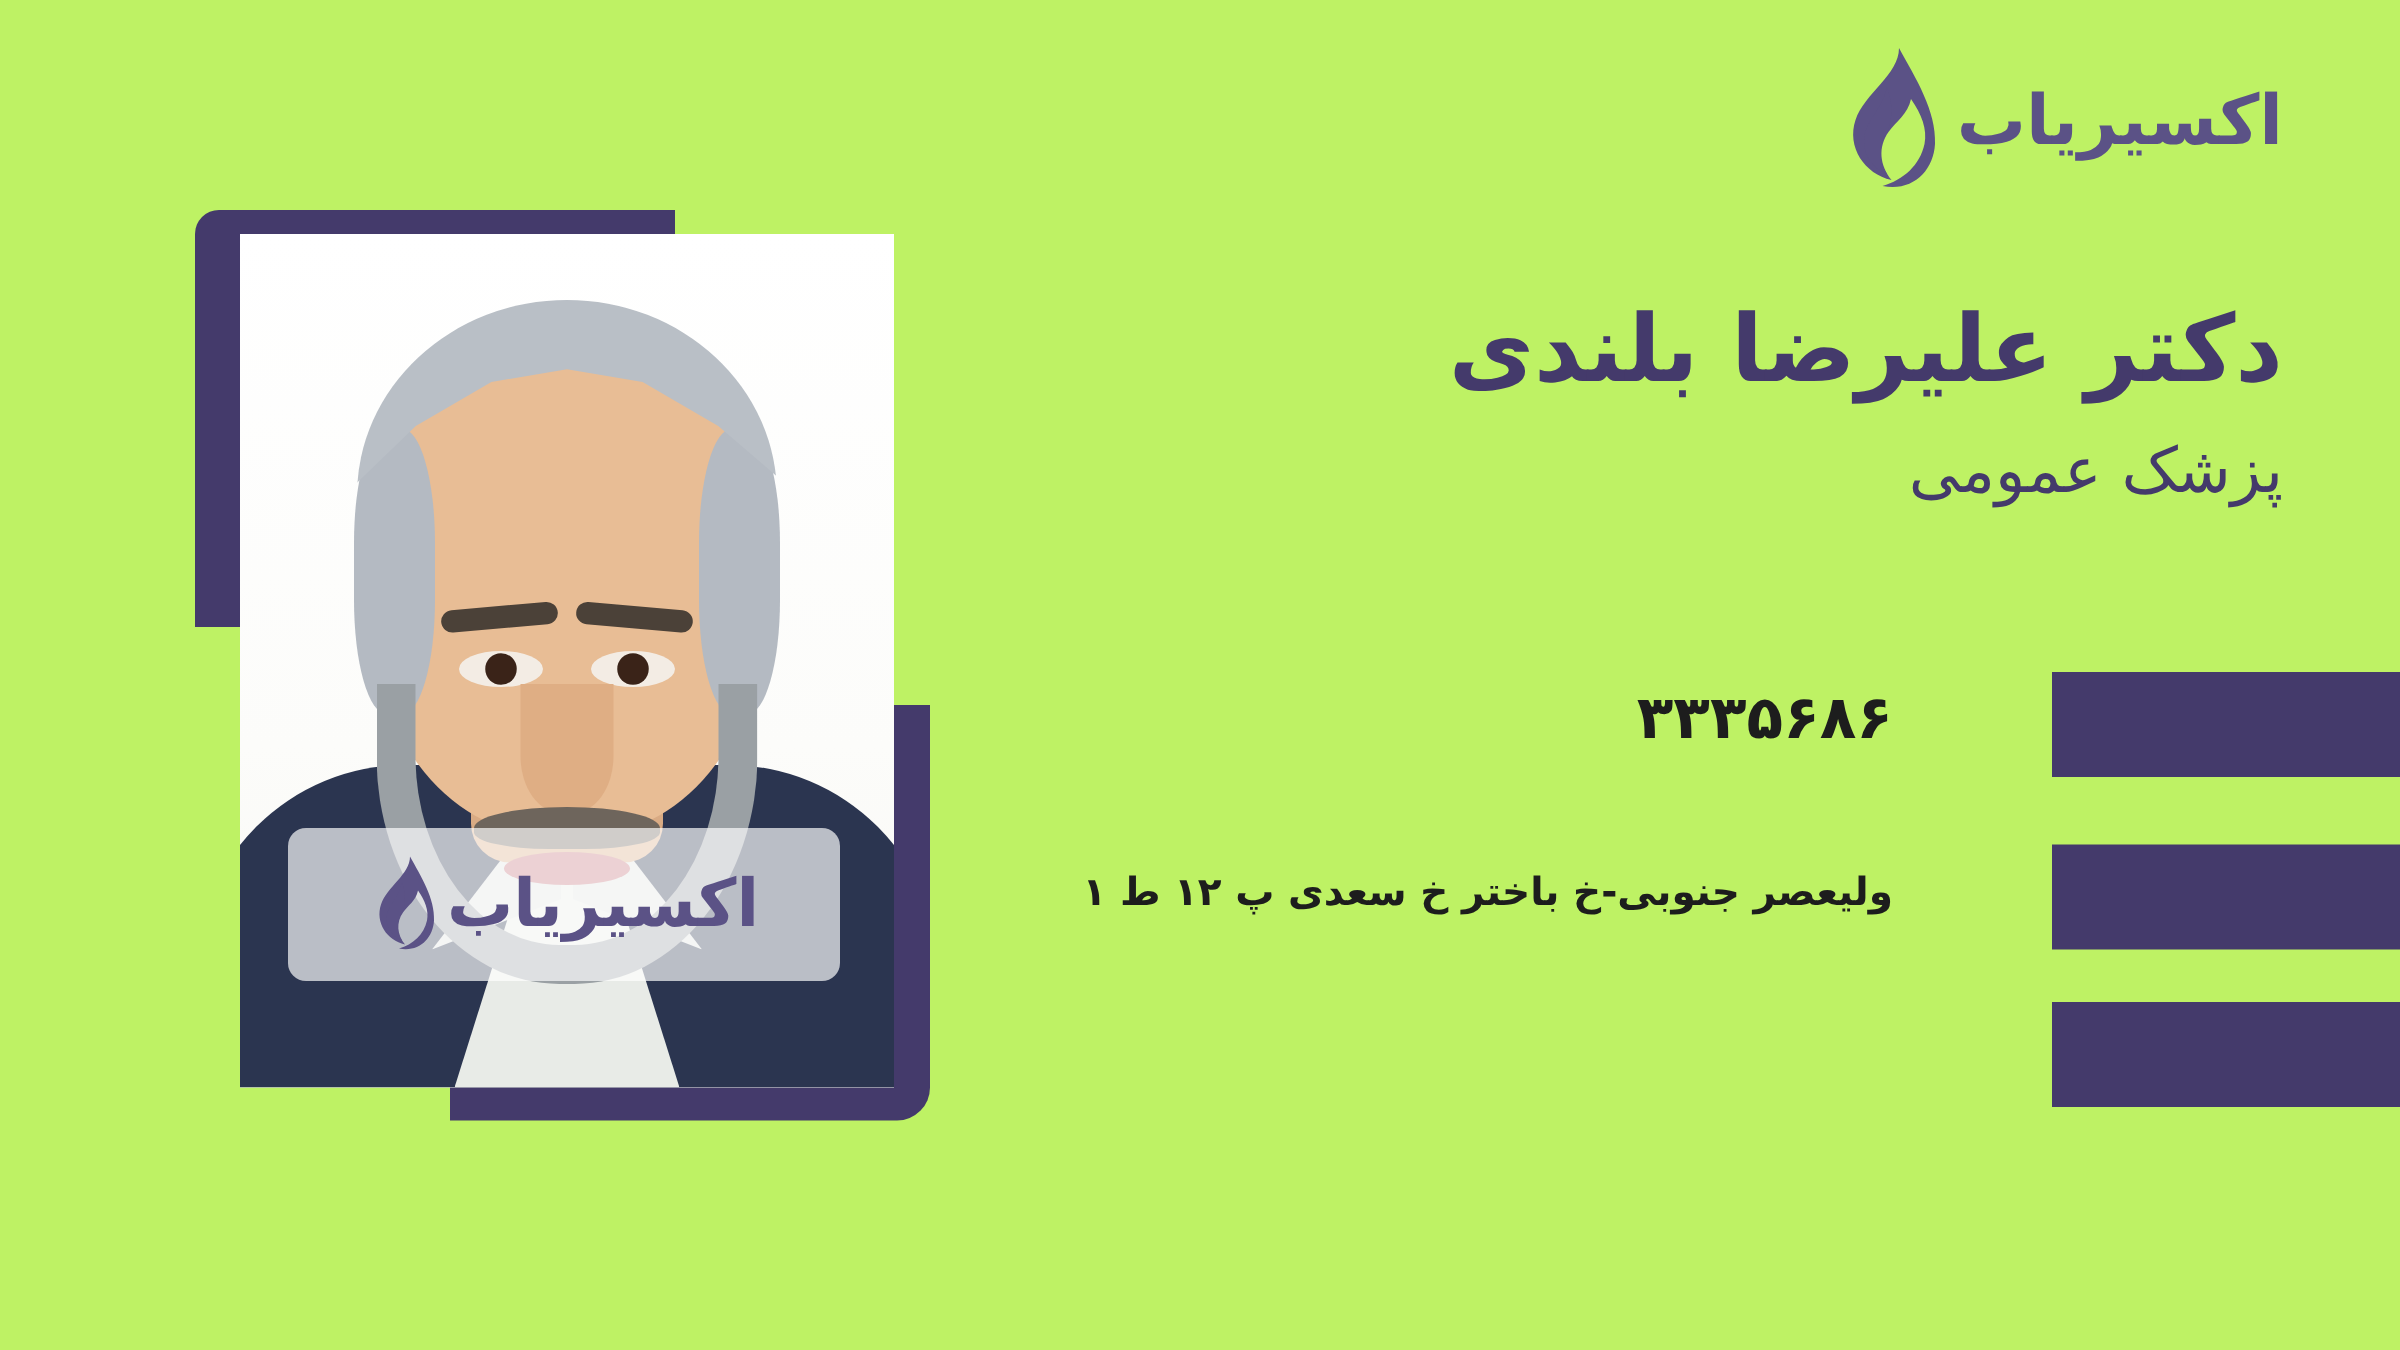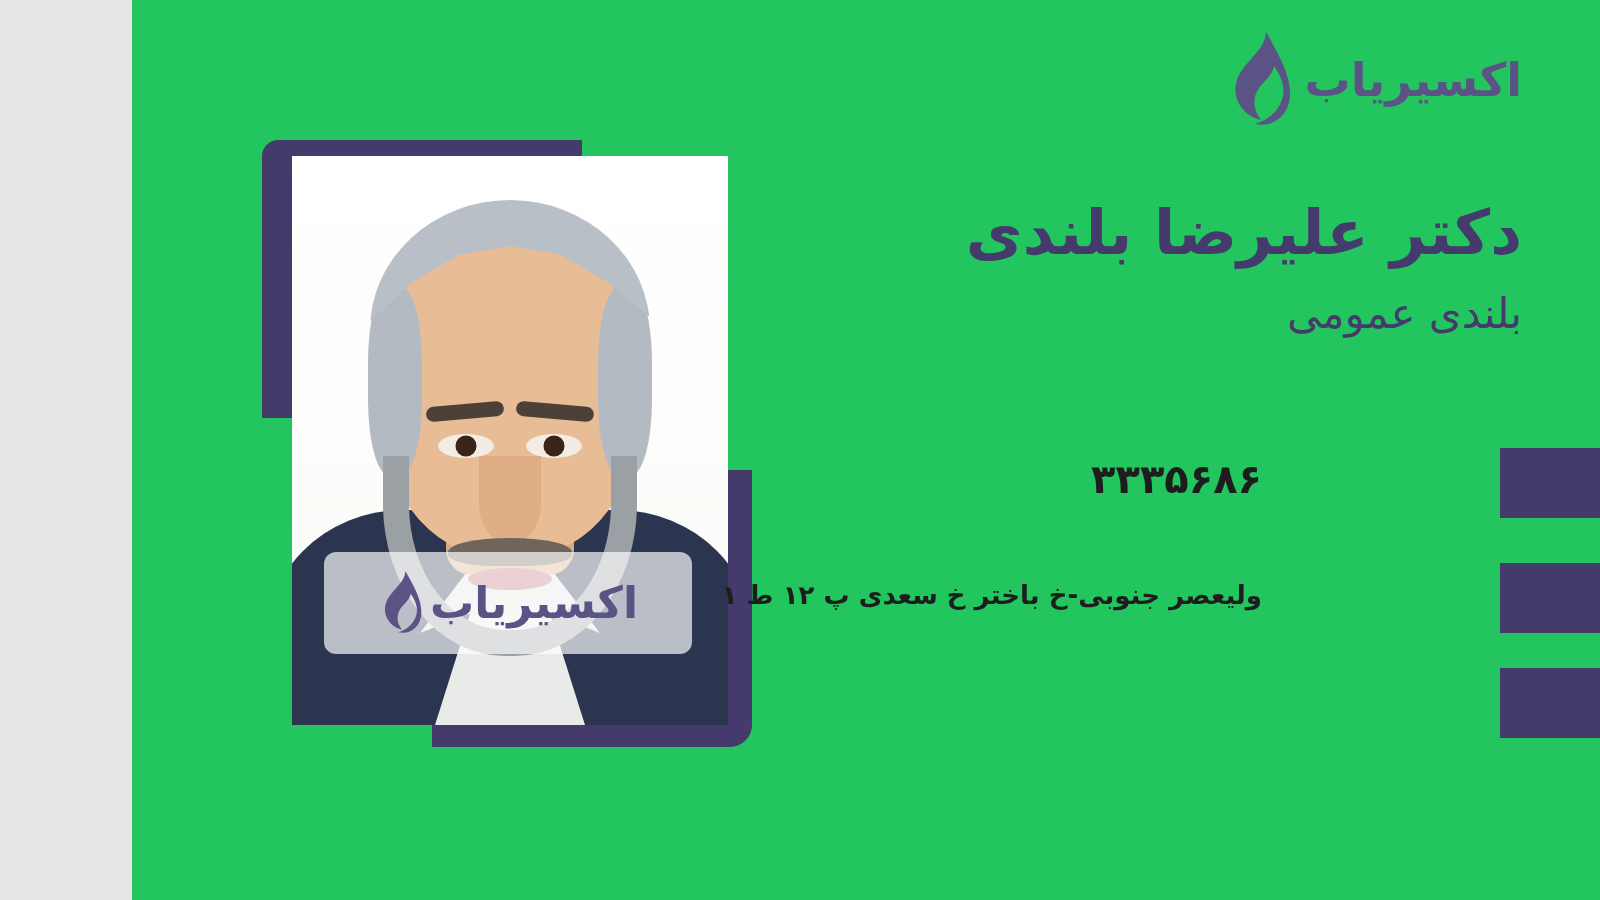--- a/index.html
+++ b/index.html
@@ -8,23 +8,23 @@
   }
   body {
     width: 1600px;
     height: 900px;
     background: #e5e5e5;
     font-family: "DejaVu Sans", "Liberation Sans", sans-serif;
     overflow: hidden;
   }
   .card {
     position: relative;
-    width: 1468px;
+    width: 1600px;
     height: 900px;
-    background: #22c55e;
+    background: #bef264;
     overflow: hidden;
   }
 
   
   .brand {
     position: absolute;
     top: 32px;
     right: 78px;
     display: flex;
     flex-direction: row-reverse;
@@ -405,21 +405,21 @@
       </div>
     </div>
   </div>
 
   <div class="bar bar-1"></div>
   <div class="bar bar-2"></div>
   <div class="bar bar-3"></div>
 
   <div class="info">
     <h1 class="doctor-name">دکتر علیرضا بلندی</h1>
-    <div class="doctor-specialty">بلندی عمومی</div>
+    <div class="doctor-specialty">پزشک عمومی</div>
   </div>
 
   <div class="phone-row">
     <span class="phone-value">۳۳۳۵۶۸۶</span>
   </div>
 
   <div class="address-row">
     <span class="address-value">ولیعصر جنوبی-خ باختر خ سعدی پ ۱۲ ط ۱</span>
   </div>
 

